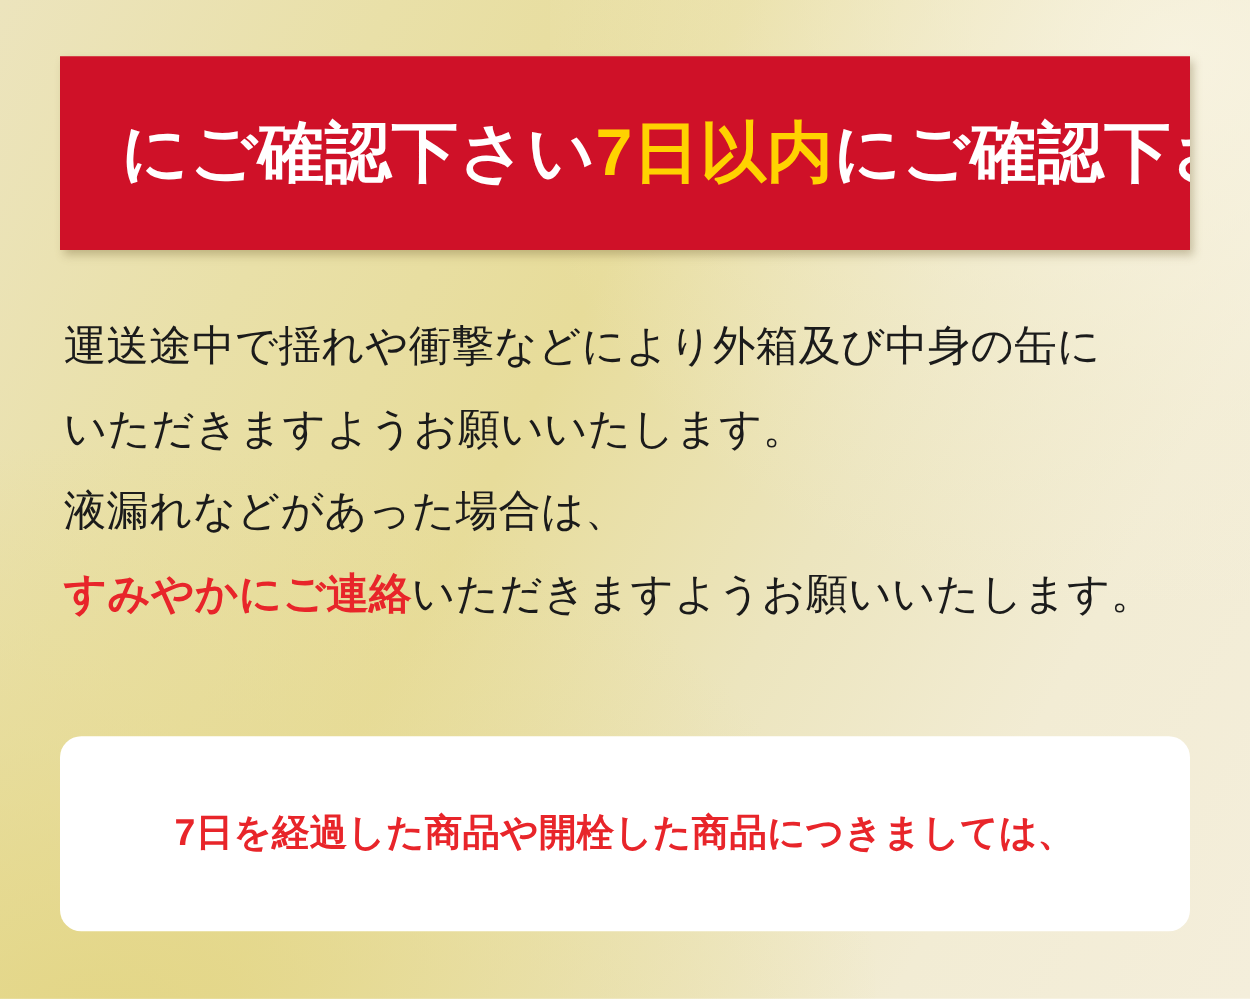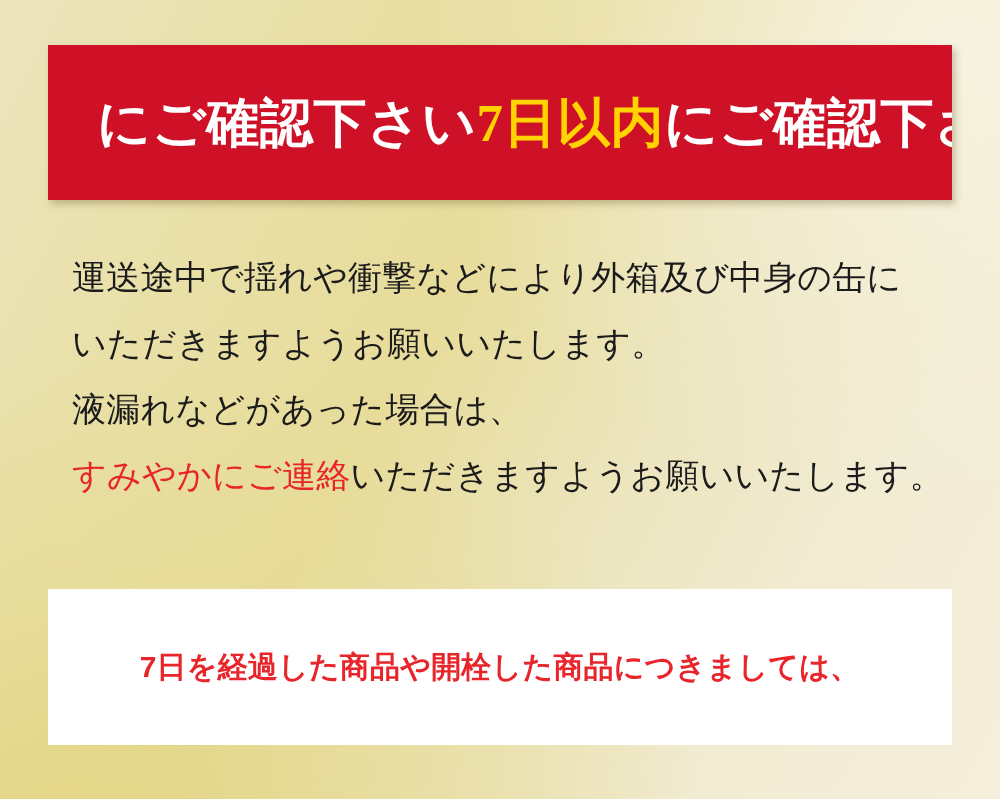--- a/index.html
+++ b/index.html
@@ -72,57 +72,57 @@
     padding-left: 49px;
     font-size: 53px;
     font-weight: bold;
     color: #ffffff;
     letter-spacing: 0.5px;
     white-space: nowrap;
     line-height: 1;
   }
   #banner-text .hl {
     color: #ffd200;
-    font-family: Liberation Serif, serif;
   }
 
   
   #body-block {
     position: absolute;
-    left: 72px;
+    left: 51px;
     top: 244px;
     width: 880px;
   }
   .body-line {
     font-size: 34px;
     color: #1b1b1b;
     line-height: 1;
     height: 66px;
     white-space: nowrap;
     letter-spacing: 0.2px;
     display: flex;
     align-items: center;
   }
   .body-line .em {
     color: #e8252a;
-    font-weight: normal;
+    font-weight: bold;
   }
 
   
   #notice-box {
     position: absolute;
     left: 48px;
     top: 589px;
     width: 904px;
     height: 156px;
     background: #ffffff;
     display: flex;
     flex-direction: column;
     align-items: center;
     justify-content: center;
+    border-radius: 17px;
   }
   .notice-line {
     font-size: 30px;
     font-weight: bold;
     color: #e8252a;
     line-height: 1;
     height: 52px;
     display: flex;
     align-items: center;
     white-space: nowrap;

